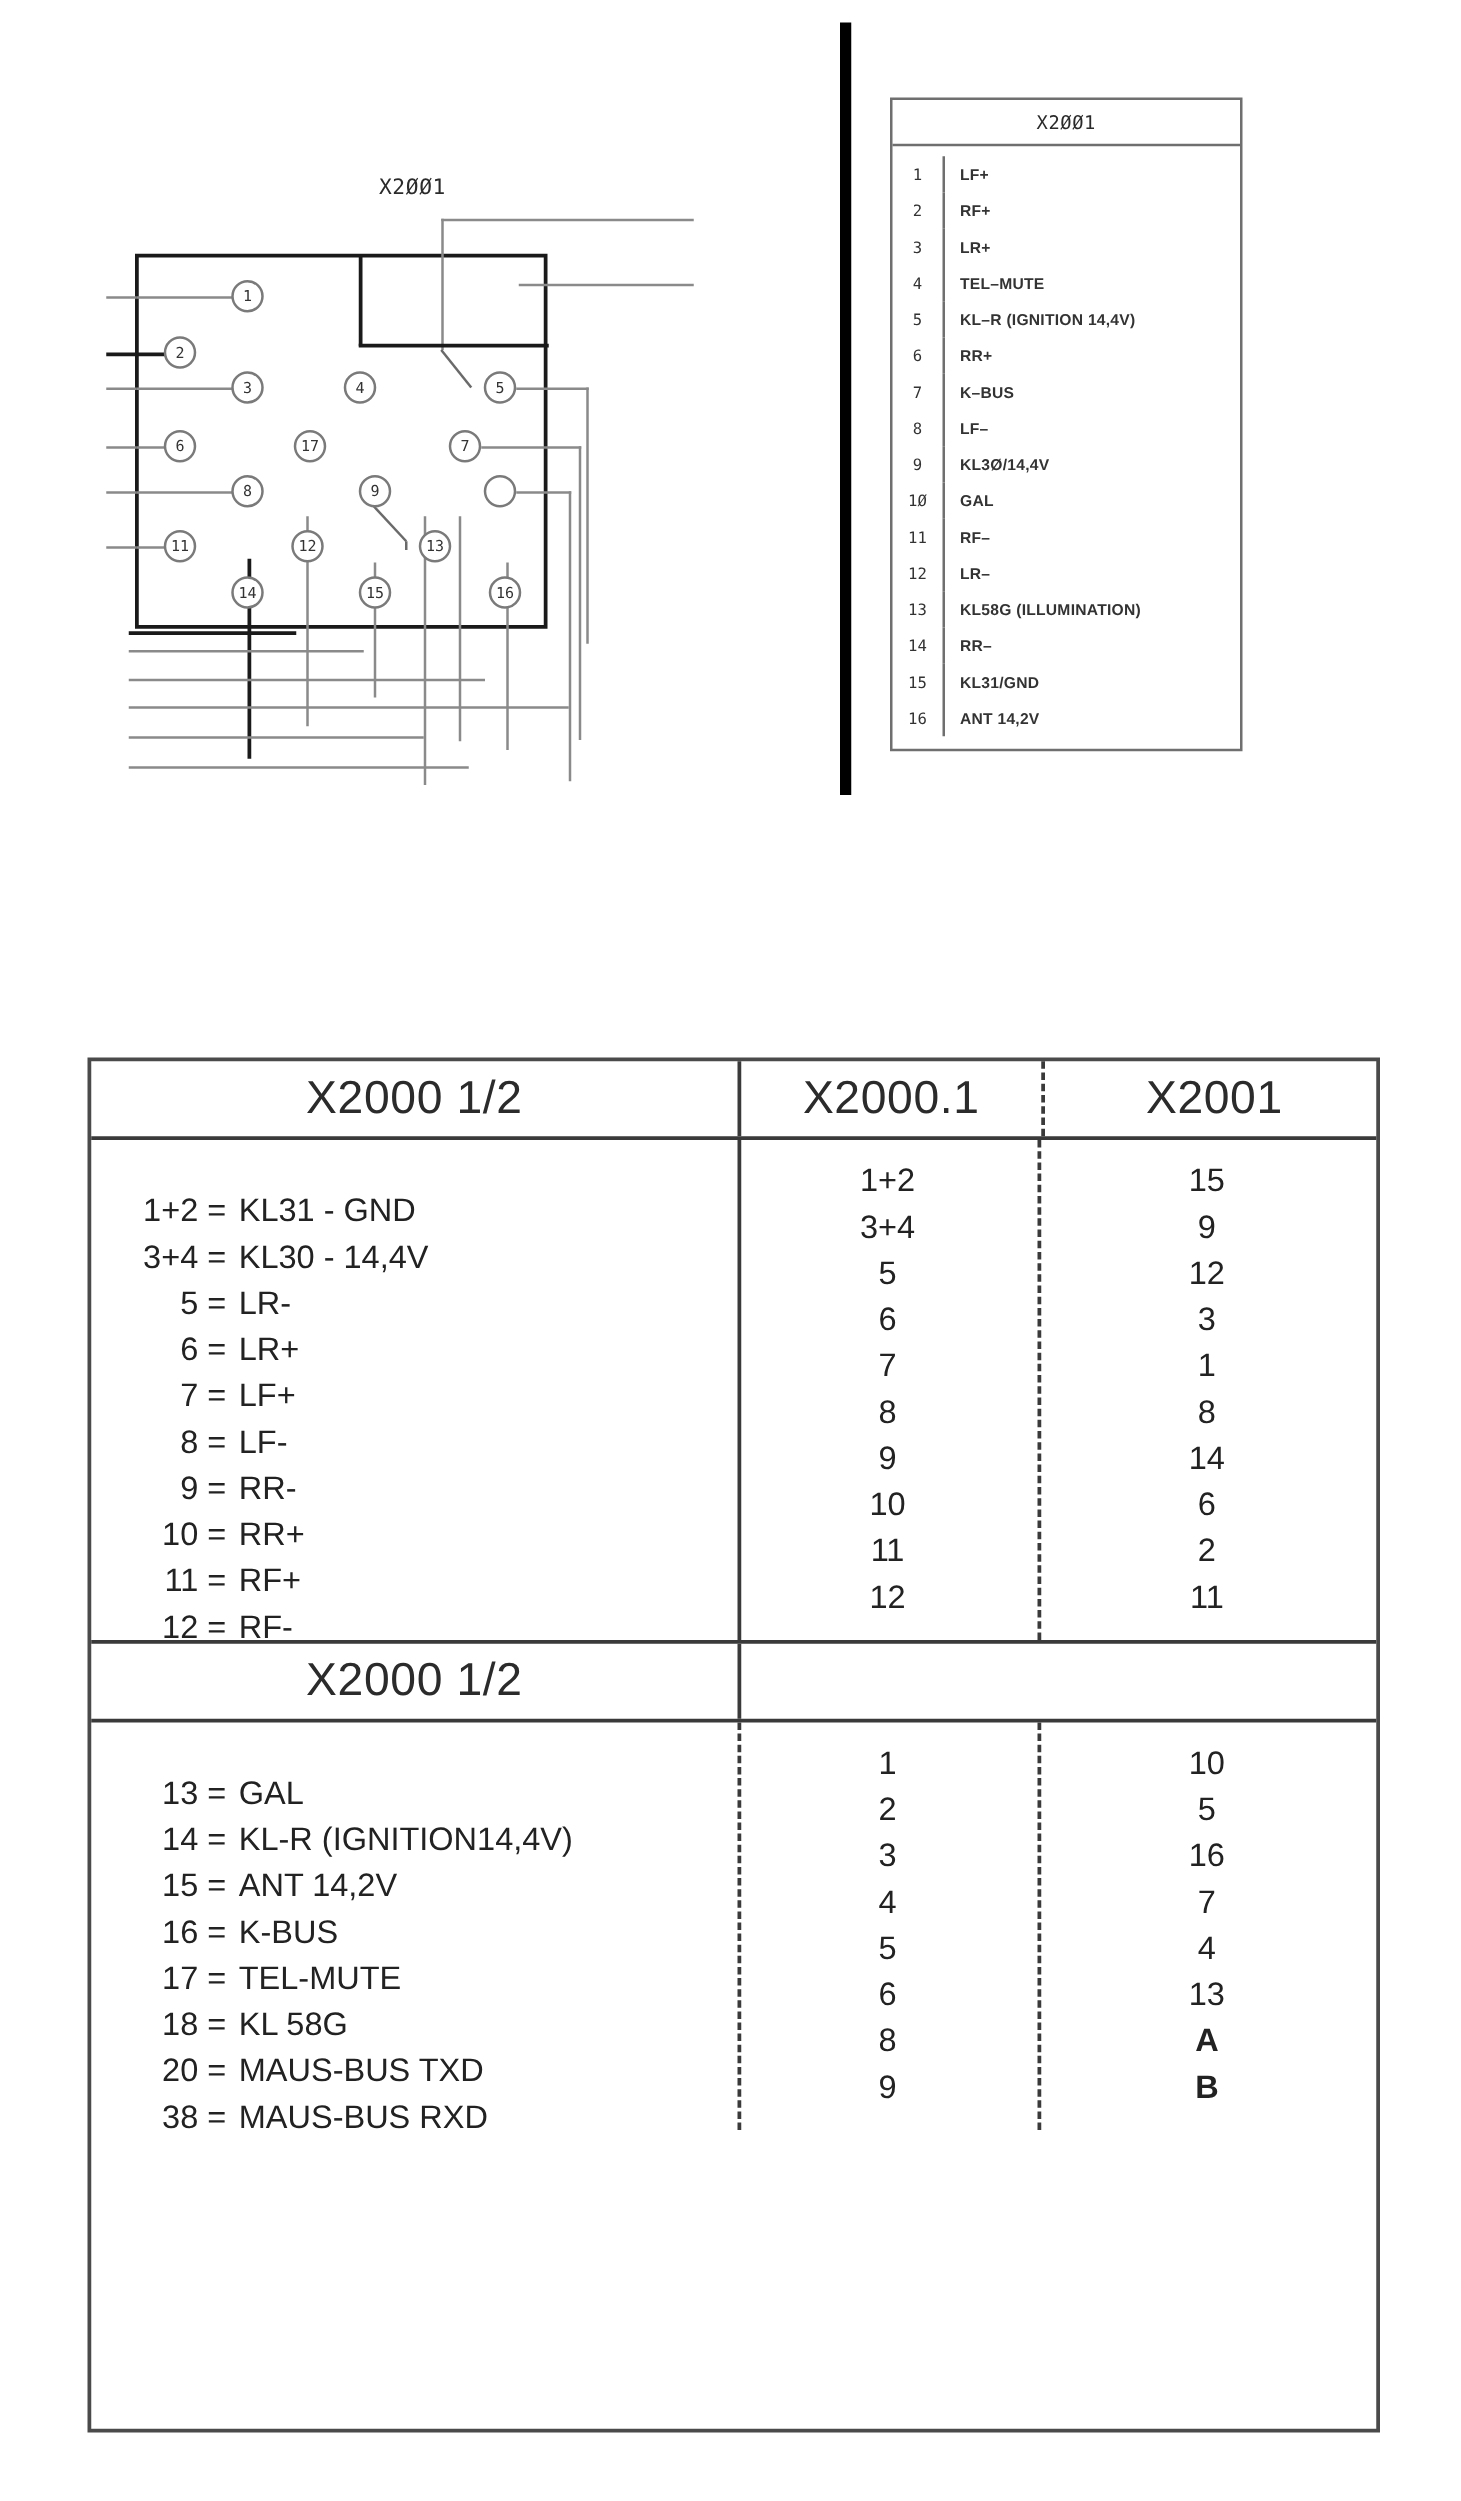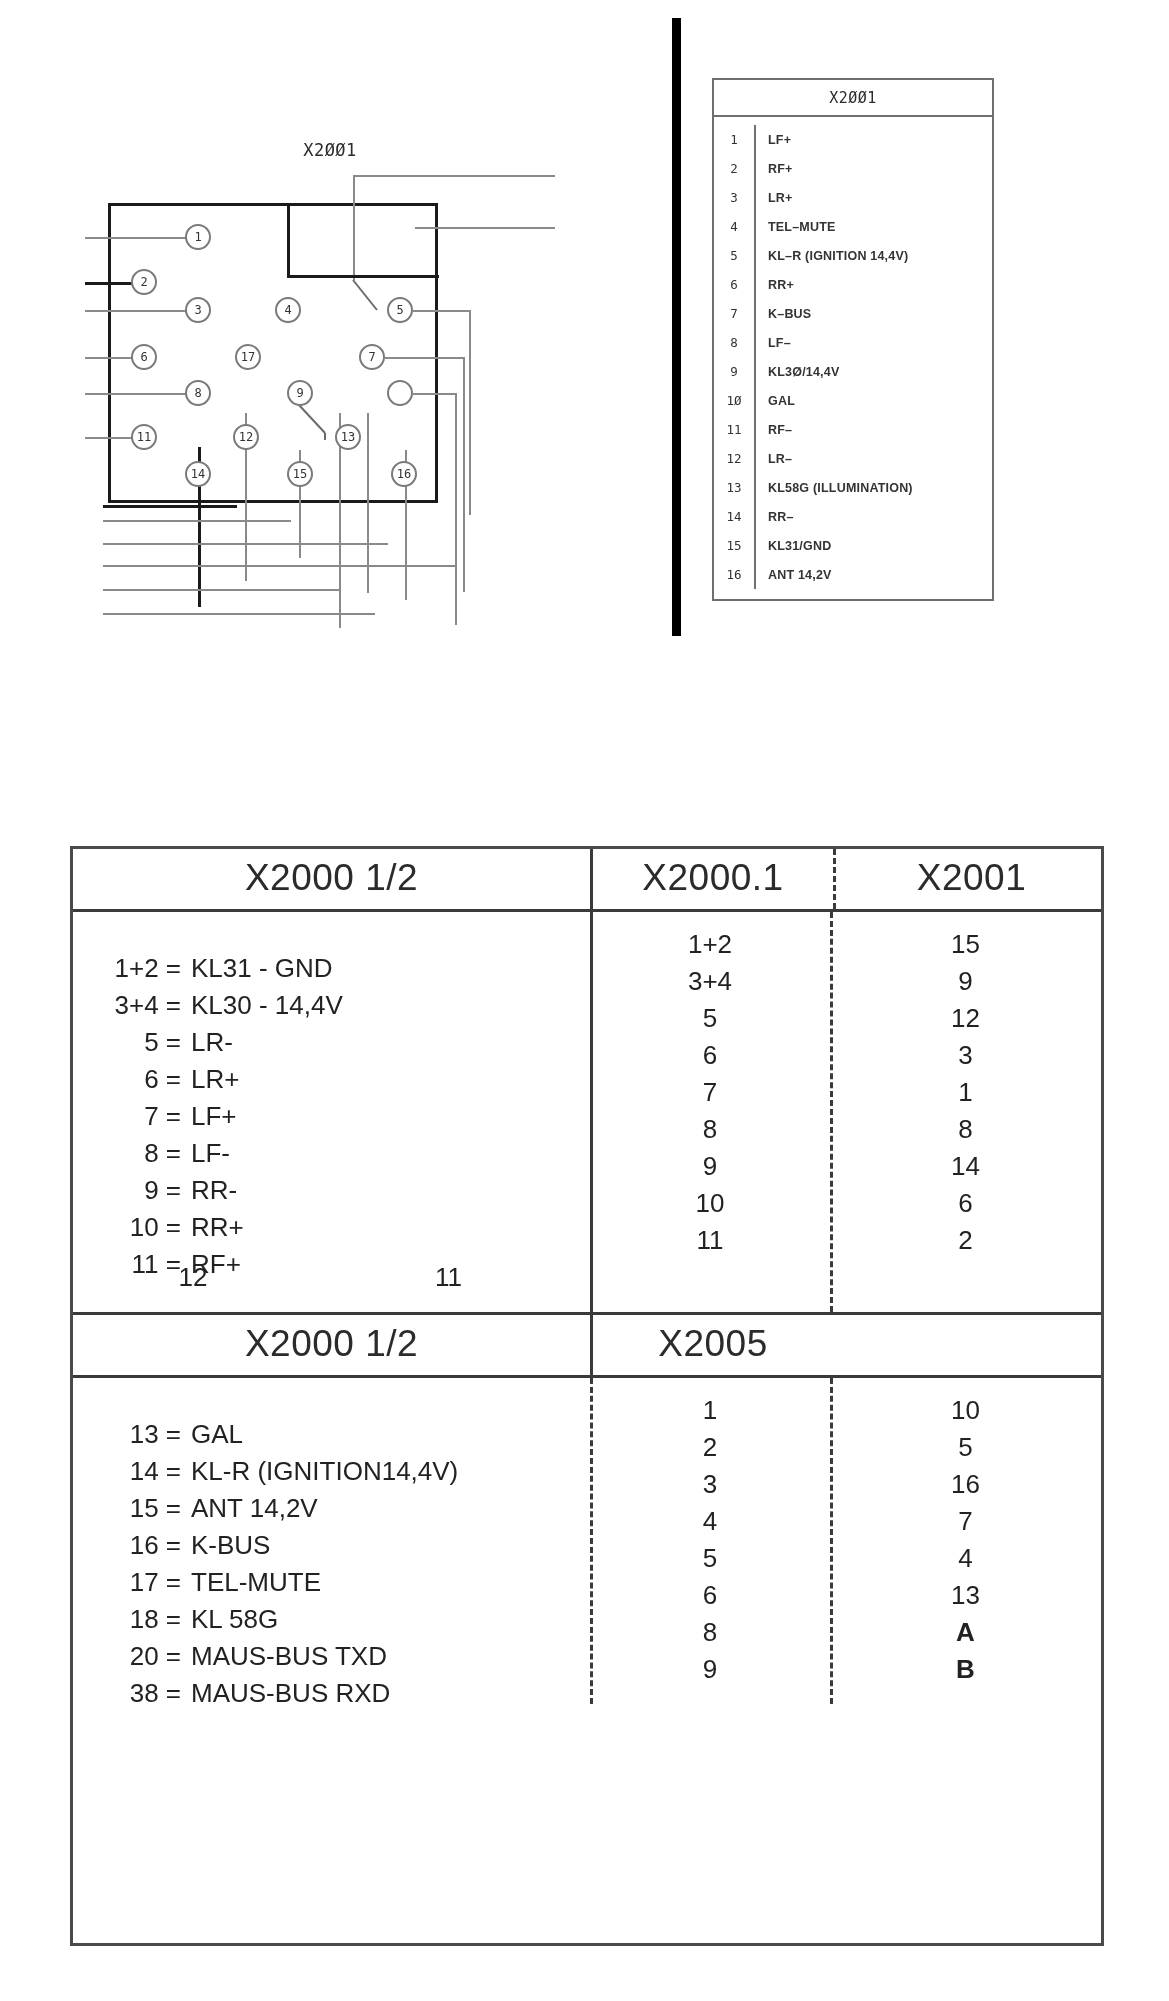--- a/index.html
+++ b/index.html
@@ -363,31 +363,34 @@
       </div>
       <div class="xr-row">
         <div class="rc1">
           <span class="lhs">11 =</span>
           <span class="rhs">RF+</span>
         </div>
         <div class="rc2">11</div>
         <div class="rc3">2</div>
       </div>
       <div class="xr-row">
+        <div class="rc1">
+          <span class="lhs">12 =</span>
+          <span class="rhs">RF-</span>
+        </div>
         <div class="rc2">12</div>
         <div class="rc3">11</div>
       </div>
     </div>
   </div>
 
   <div class="xr-block xr-divider">
 
     <div class="xr-head">
       <div class="hc c1">X2000 1/2</div>
-      <div class="hc c2">X2005</div>
       <div class="hc c3"></div>
     </div>
 
     <div class="xr-rows">
       <div class="vsep-dashed" style="left:517px;"></div>
       <div class="vsep-dashed" style="left:757px;"></div>
 
       <div class="xr-row">
         <div class="rc1">
           <span class="lhs">13 =</span>

